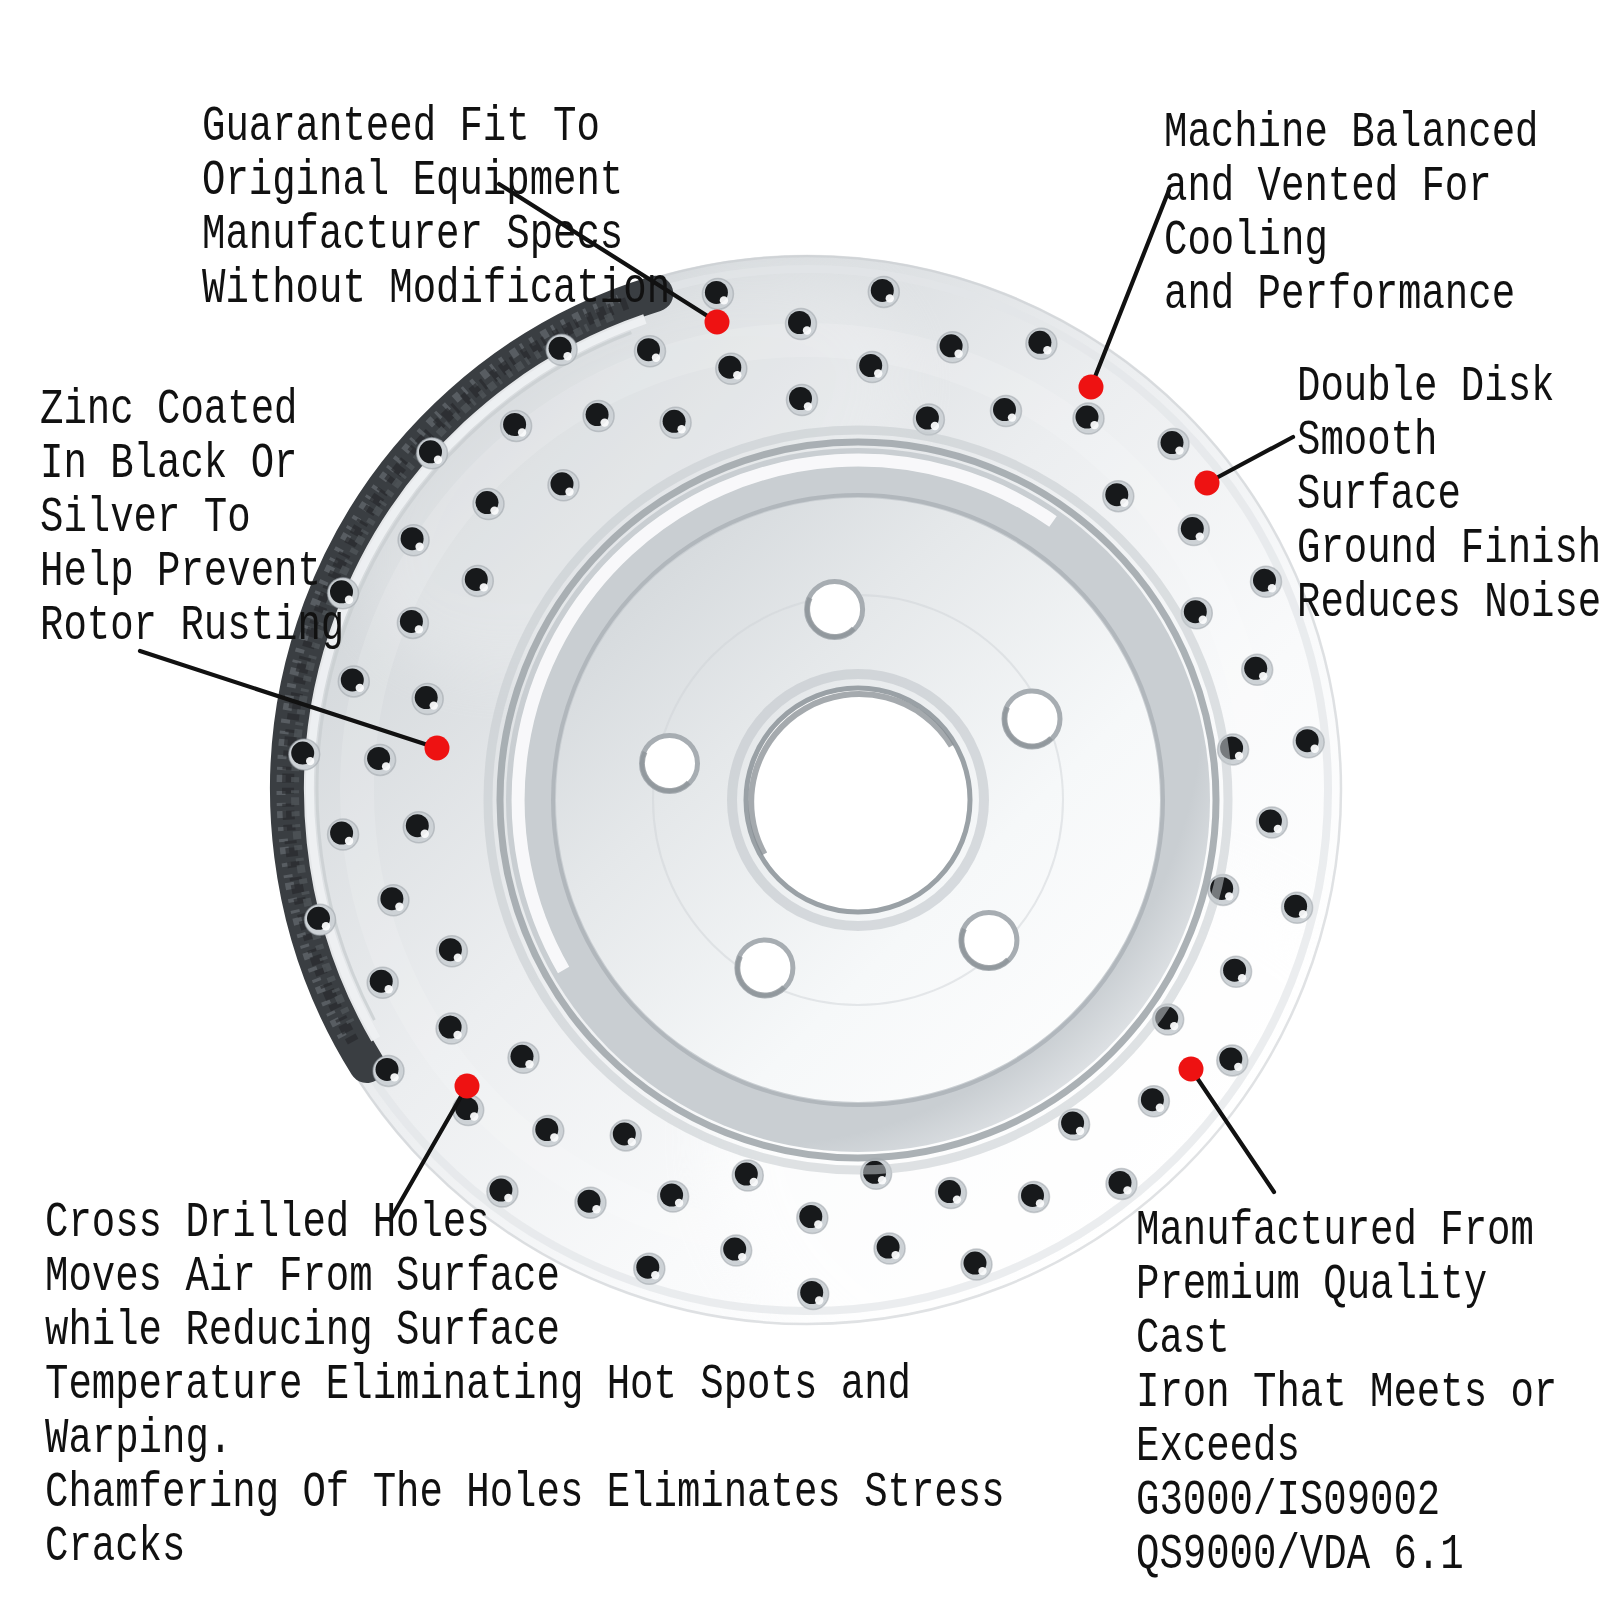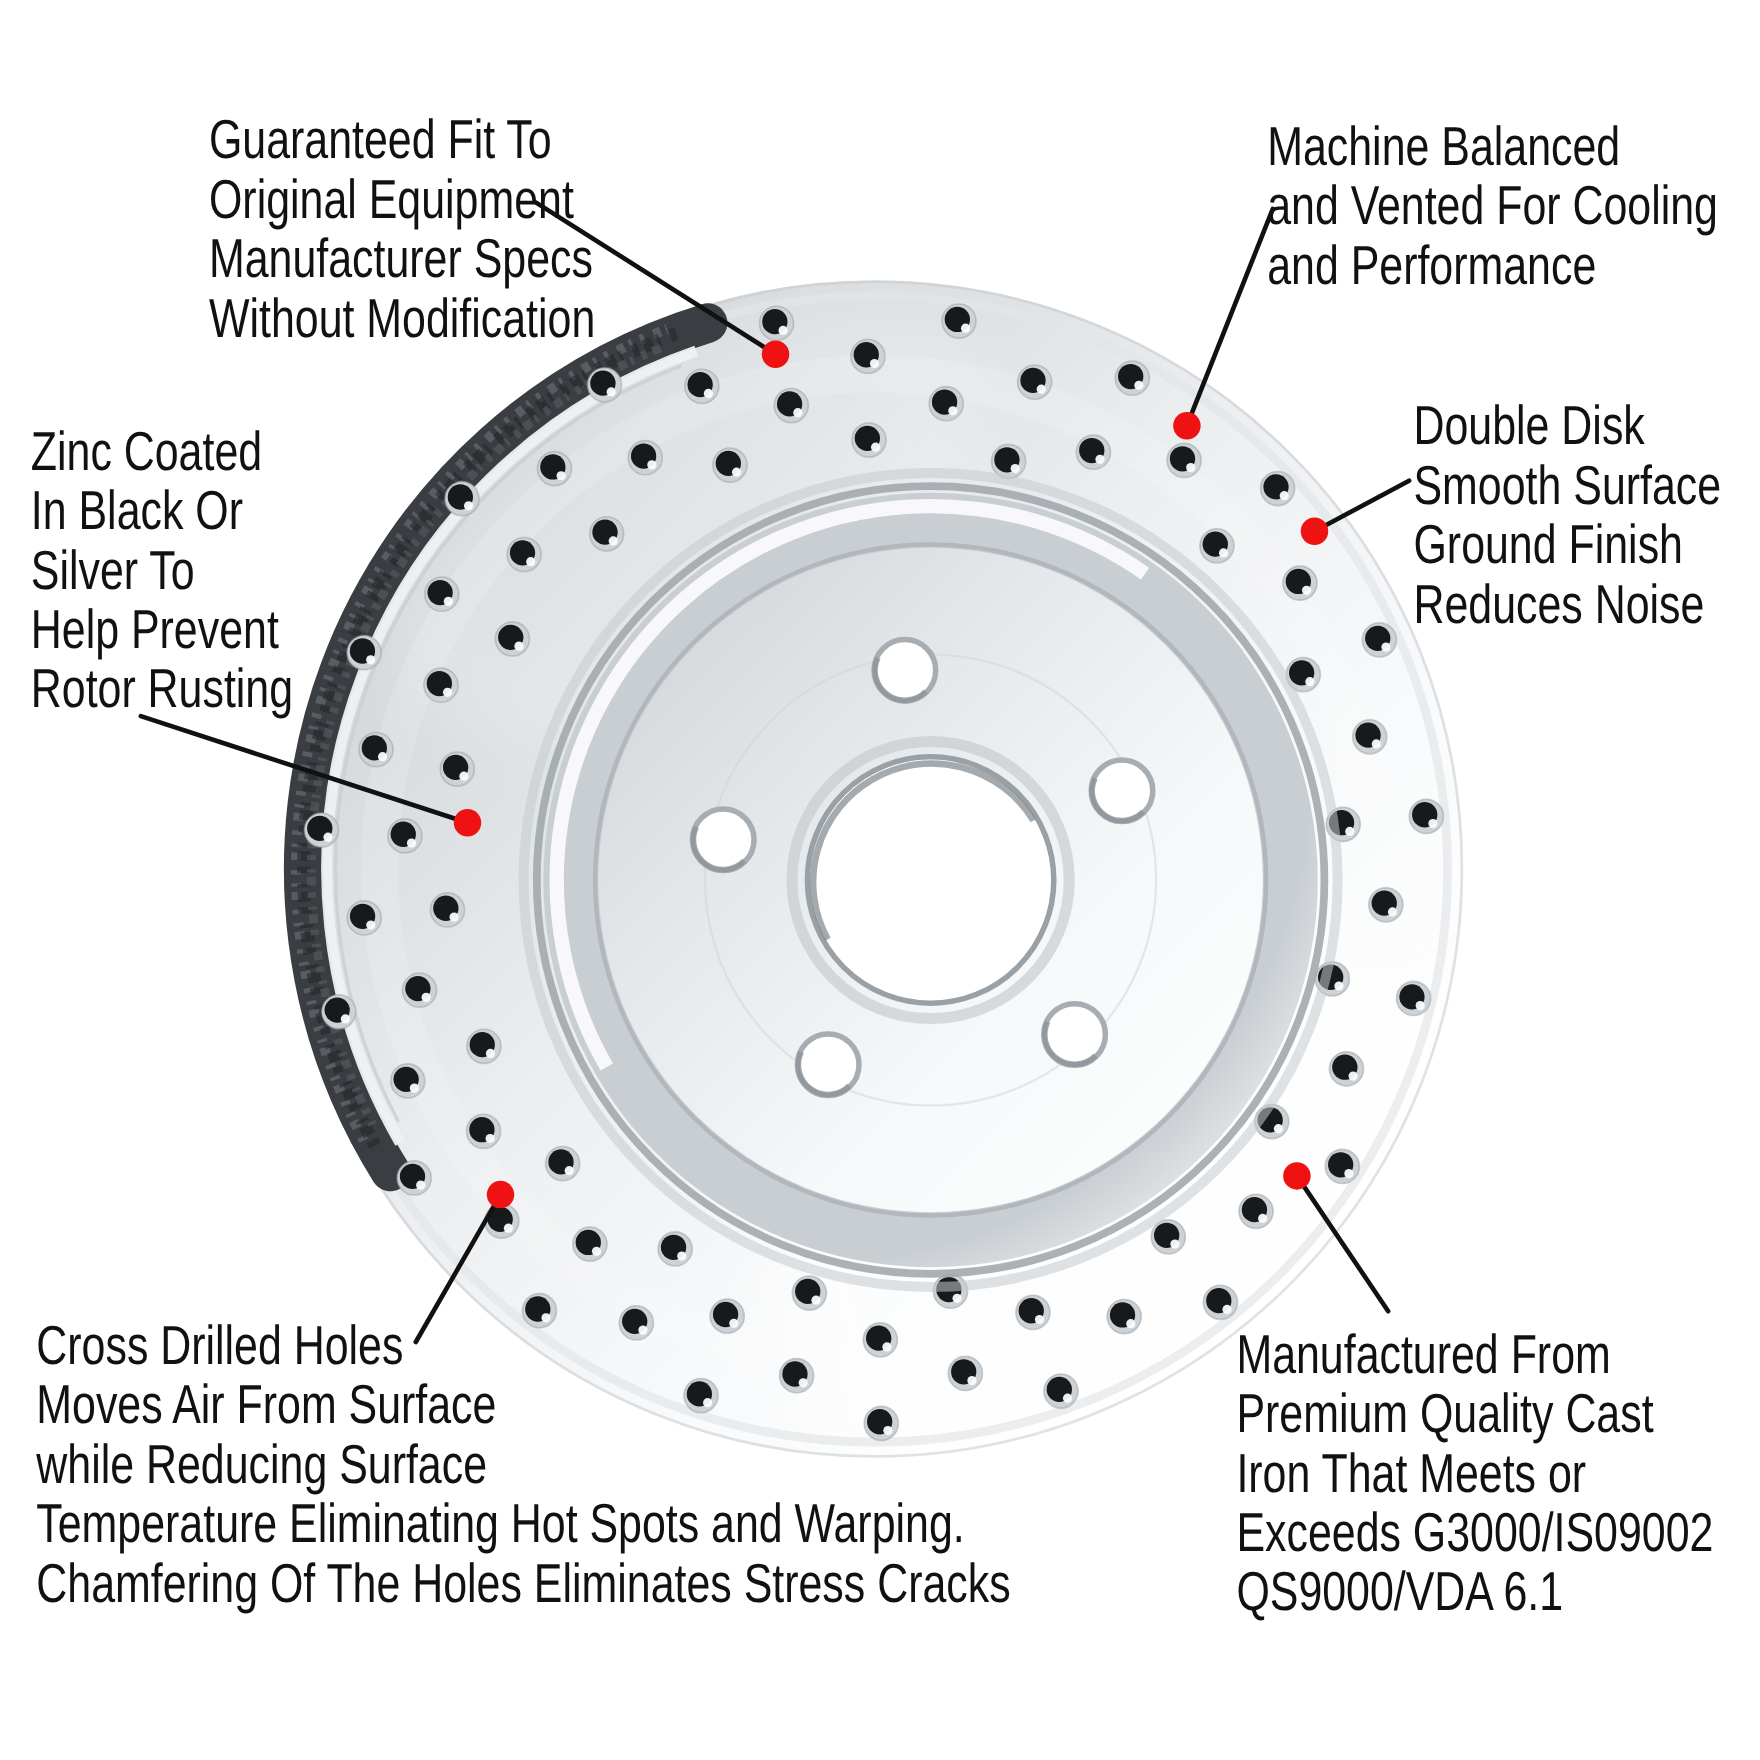--- a/index.html
+++ b/index.html
@@ -1,18 +1,18 @@
 <!DOCTYPE html>
 <html><head>
 <meta charset="utf-8">
 <style>
   html,body{margin:0;padding:0;background:#ffffff;}
   body{width:1600px;height:1600px;position:relative;overflow:hidden;
        font-family:"Liberation Sans", sans-serif;}
-  #stage{position:absolute;left:0;top:0;width:1272px;height:1600px;}
+  #stage{position:absolute;left:12px;top:0;width:1272px;height:1600px;font-family:Liberation Mono, monospace;}
   #rotor-svg{position:absolute;left:0;top:0;}
   .callout{
     position:absolute;
     color:#111111;
     font-size:50px;
     line-height:54px;
     font-weight:400;
     white-space:pre-line;
     transform:scaleX(0.78);
     transform-origin:0 0;

